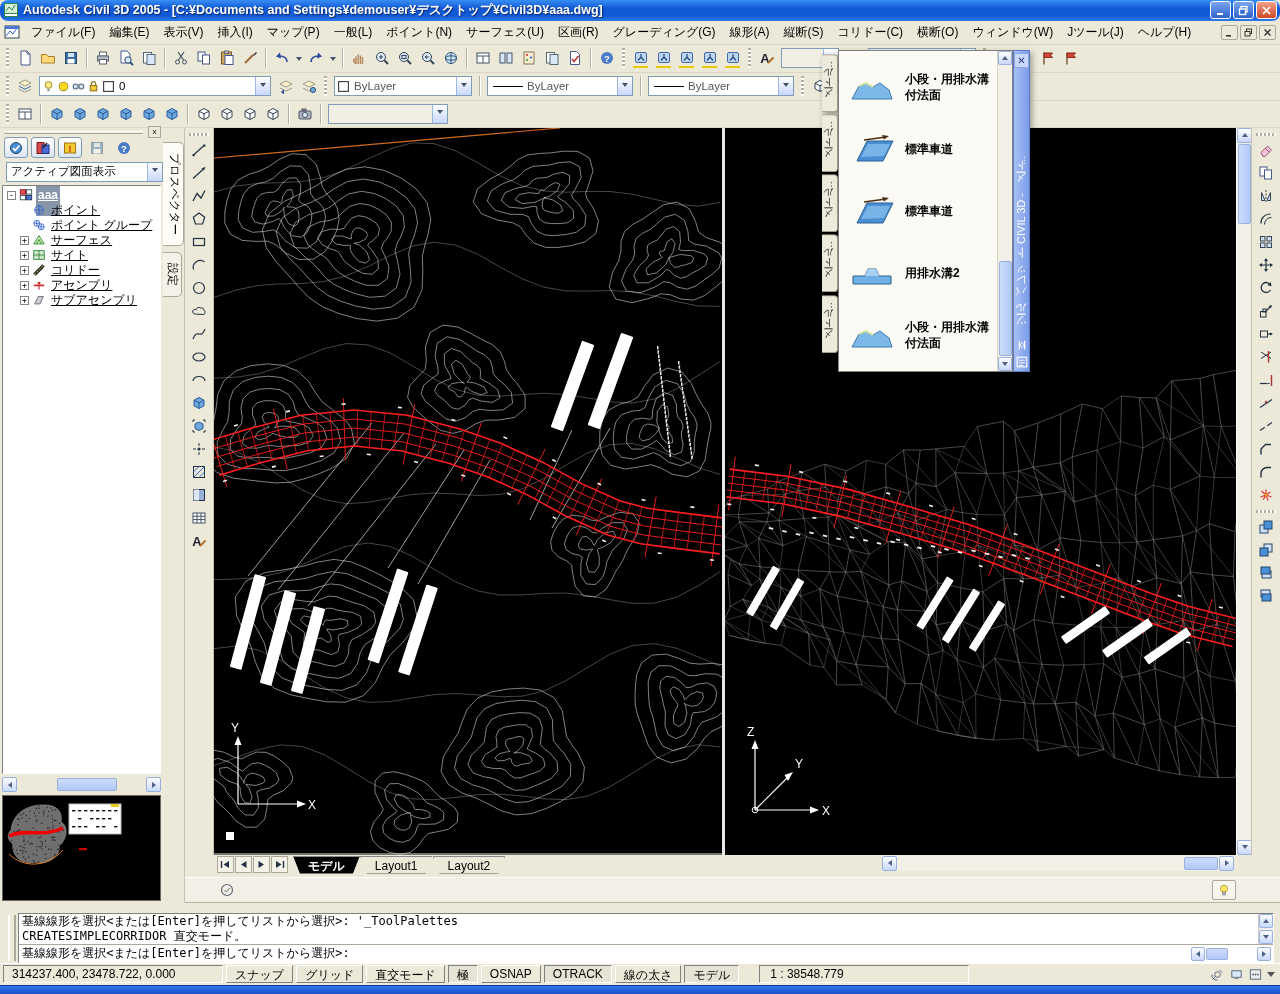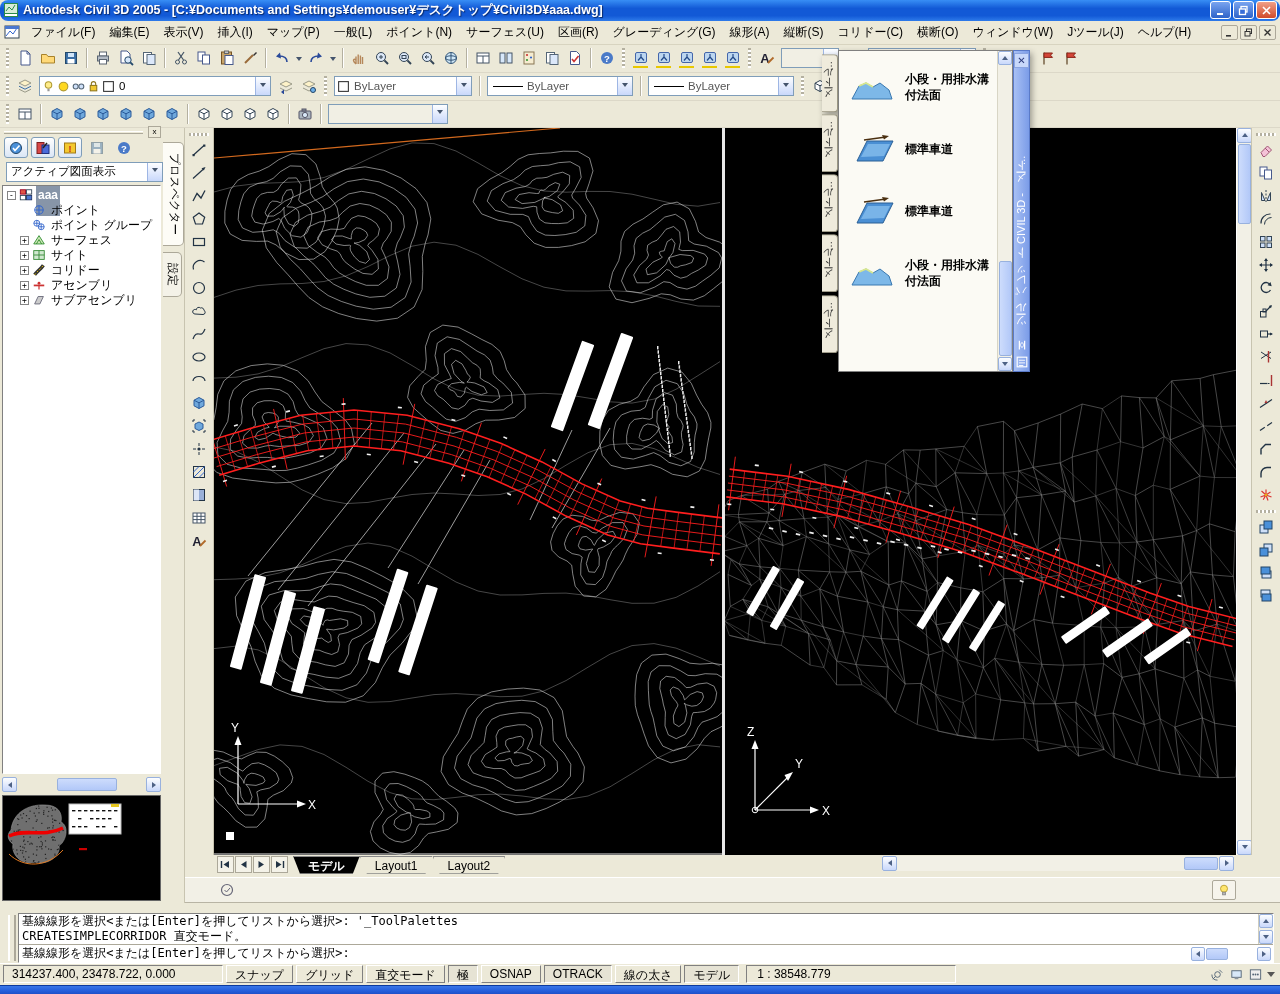--- a/index.html
+++ b/index.html
@@ -55,21 +55,21 @@
   .tsclose{width:13px;height:12px;border:1px solid #aca899;background:#ECE9D8;font-size:8px;line-height:9px;text-align:center;margin-left:3px;}
   .tstools{height:26px;display:flex;align-items:center;gap:3px;padding:1px 2px;}
   .tsbtn{width:24px;height:21px;border:1px solid #7f9db9;border-radius:3px;background:linear-gradient(180deg,#fff,#dbe6f5);display:flex;align-items:center;justify-content:center;}
   .tsbtn.flat{border-color:transparent;background:none;}
   .tscombo-row{padding:1px 1px 3px 1px;font-family:Liberation Serif, serif;}
   .treebox{flex:1;background:#fff;border:1px solid;border-color:#808080 #fff #fff #808080;overflow:hidden;padding:2px 0;}
   .trow{display:flex;align-items:center;height:15px;white-space:nowrap;padding-left:4px;}
   .trow .ind{display:inline-block;width:13px;flex:none;}
   .texp{width:9px;height:9px;border:1px solid #848484;background:#fff;font-size:8px;line-height:7px;text-align:center;margin-right:3px;flex:none;font-family:"DejaVu Sans Mono",monospace;}
   .tico{width:14px;height:14px;margin-right:3px;flex:none;}
-  .tlabel{font-size:12px;padding:14px 2px;}
+  .tlabel{font-size:12px;padding:14px 2px;text-decoration:underline;}
   .tlabel.sel{background:#8795a8;color:#fff;font-weight:bold;}
   .minis{height:16px;display:flex;align-items:center;margin:3px 0 2px 0;}
   .minimapwrap{height:106px;background:#000;border:1px solid #666;}
   .tstabs{width:22px;display:flex;flex-direction:column;padding-top:14px;align-items:flex-start;}
   .vtab{writing-mode:vertical-rl;text-orientation:sideways;background:#f4f2e8;border:1px solid #aca899;border-left:none;border-radius:0 5px 5px 0;padding:10px 1px;font-size:11.5px;margin-bottom:6px;width:19px;text-align:center;}
   .vtab.act{background:#fdfcf6;width:21px;}
 
   
   .vbar{width:29px;background:#ECE9D8;display:flex;flex-direction:column;align-items:center;padding-top:2px;flex:none;}
   .hgrip{width:20px;height:3px;margin:3px 0;background:repeating-linear-gradient(90deg,#b4b0a0 0 2px,#fff 2px 4px);flex:none;}
@@ -119,21 +119,21 @@
   .cpline{flex:1;padding:0 3px;white-space:pre;overflow:hidden;}
   .cmdhs{width:80px;height:14px;display:flex;align-self:center;margin-right:2px;}
   .cmdhs .sbtn{width:14px;height:14px;}
   .cmdhs .hthumb{width:22px;height:12px;}
 
   
   .statusbar{height:23px;background:#ECE9D8;border-top:1px solid #fff;display:flex;align-items:center;padding:0 3px;gap:3px;}
   .coords{width:220px;height:18px;border:1px solid;border-color:#808080 #fff #fff #808080;padding:1px 8px;font-size:12px;white-space:nowrap;overflow:hidden;}
   .stgl{height:18px;border:1px solid;border-color:#fff #808080 #808080 #fff;background:#ECE9D8;padding:1px 8px;font-size:12px;white-space:nowrap;}
   .stgl.on{border-color:#808080 #fff #fff #808080;background:#e6e3d4;}
-  .scalebox{height:18px;border:1px solid;border-color:#808080 #fff #fff #808080;padding:1px 10px;min-width:210px;font-size:12px;margin-left:4px;}
+  .scalebox{height:18px;border:1px solid;border-color:#808080 #fff #fff #808080;padding:1px 10px;min-width:210px;font-size:12px;margin-left:17px;}
   .statusspacer{flex:1;}
   .tray{display:flex;align-items:center;gap:4px;padding-right:2px;}
   .tray svg{width:15px;height:15px;}
   .traydn{width:0;height:0;border:4px solid transparent;border-top:5px solid #555;margin-top:4px;}
 
   .taskstrip{height:10px;background:linear-gradient(180deg,#3a77e8,#245EDC 60%,#1E50C8);border-top:1px solid #0c3a9e;}
 
   
   .palette{position:absolute;left:822px;top:50px;width:202px;height:322px;display:flex;z-index:60;filter:drop-shadow(2px 3px 3px rgba(0,0,0,.35));}
   .paltabs{width:16px;display:flex;flex-direction:column;padding-top:4px;}
@@ -2606,20 +2606,27 @@
             <svg class="pic" viewBox="0 0 48 30">
               <polygon points="8,26 18,6 44,6 34,26" fill="#4a8fd4" stroke="#2a5f94"></polygon>
               <polygon points="12,22 19,9 41,9 35,21" fill="#79b4e8"></polygon>
               <line x1="15" y1="5" x2="37" y2="2" stroke="#4a2f10" stroke-width="1.6"></line>
               <polygon points="40,1 33,0 35,4.5" fill="#4a2f10"></polygon>
             </svg>
             <span class="plabel">標準車道</span>
           </div>
           <div class="pitem">
             <svg class="pic" viewBox="0 0 48 30">
+              <path d="M4 25v-8h12l3-7h8l3 7h12v8z" fill="#6fb0e8" stroke="#2a5f94"></path>
+              <path d="M16 17l3-7h8l3 7" fill="#a8d0f0"></path>
+            </svg>
+            <span class="plabel">用排水溝2</span>
+          </div>
+          <div class="pitem">
+            <svg class="pic" viewBox="0 0 48 30">
               <path d="M3 26L10 13l7-3 7 4 7-4 9 7 3 9z" fill="#7db8e8" stroke="#3a78b0"></path>
               <path d="M10 13l7-3 7 4" fill="none" stroke="#d8e890" stroke-width="1.8"></path>
             </svg>
             <span class="plabel">小段・用排水溝付法面</span>
           </div>
         </div>
       <div class="palscroll">
         <span class="sbtn" style="width:14px;height:14px">
             <i class="t-up"></i>
           </span>

